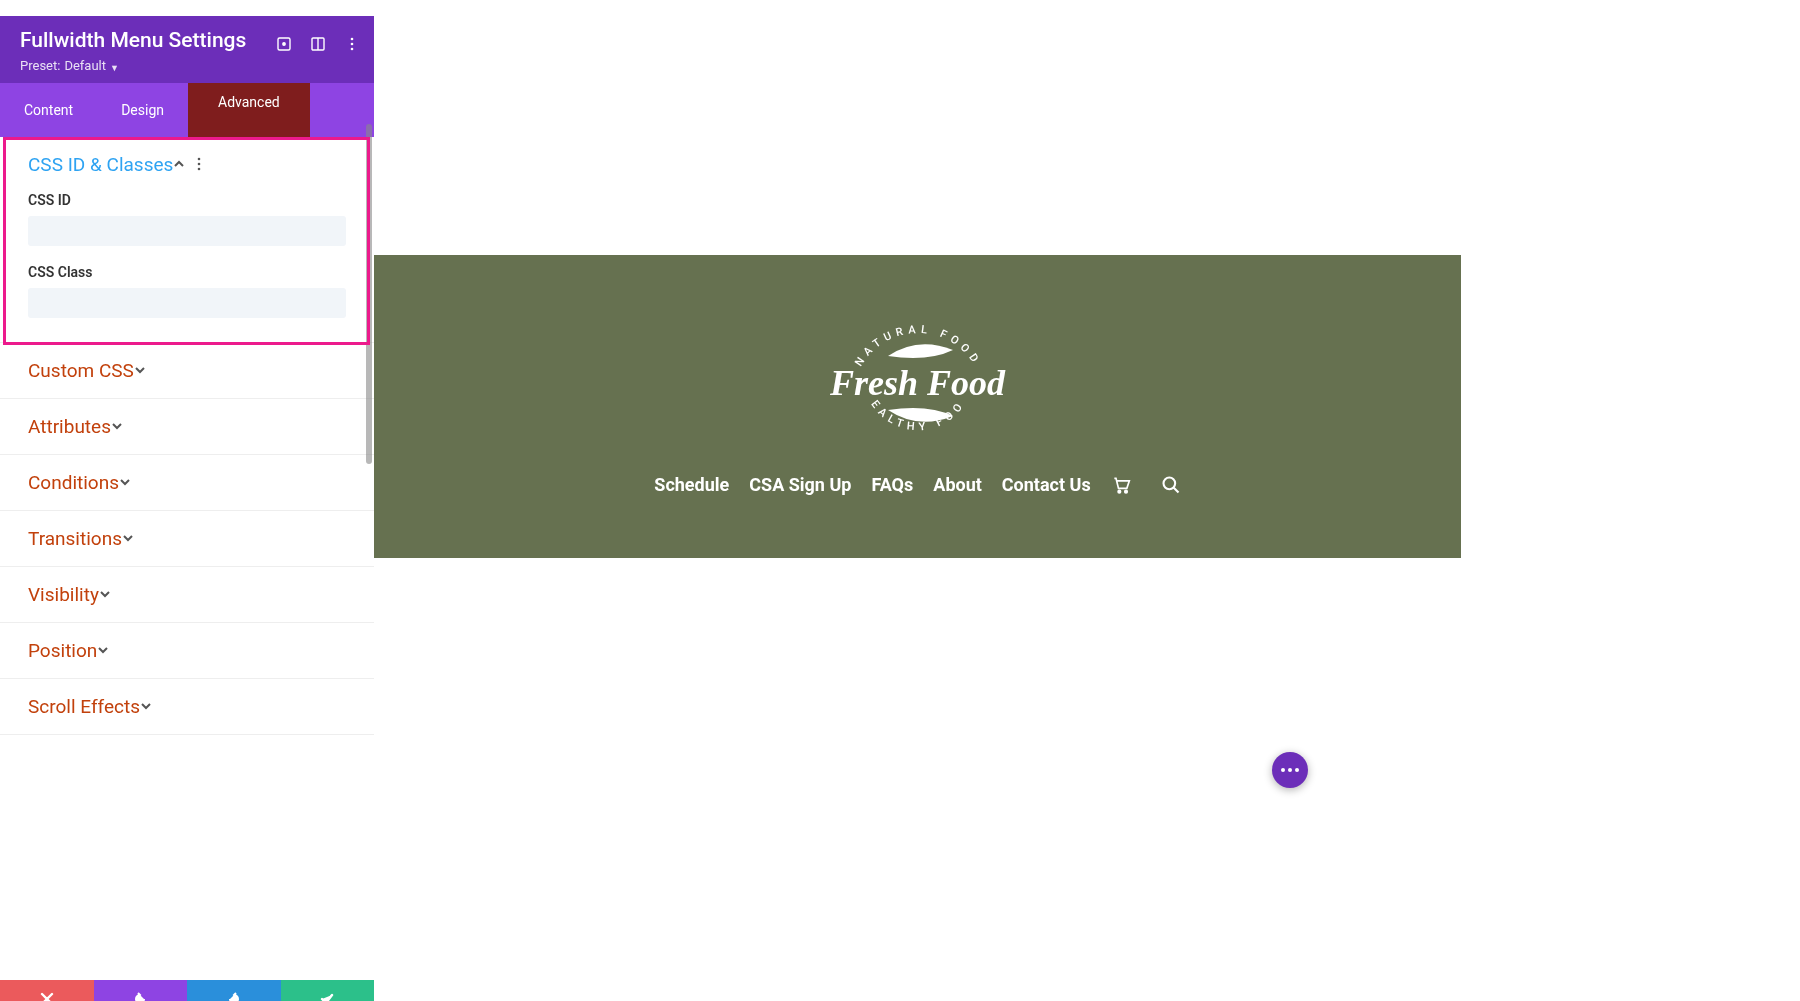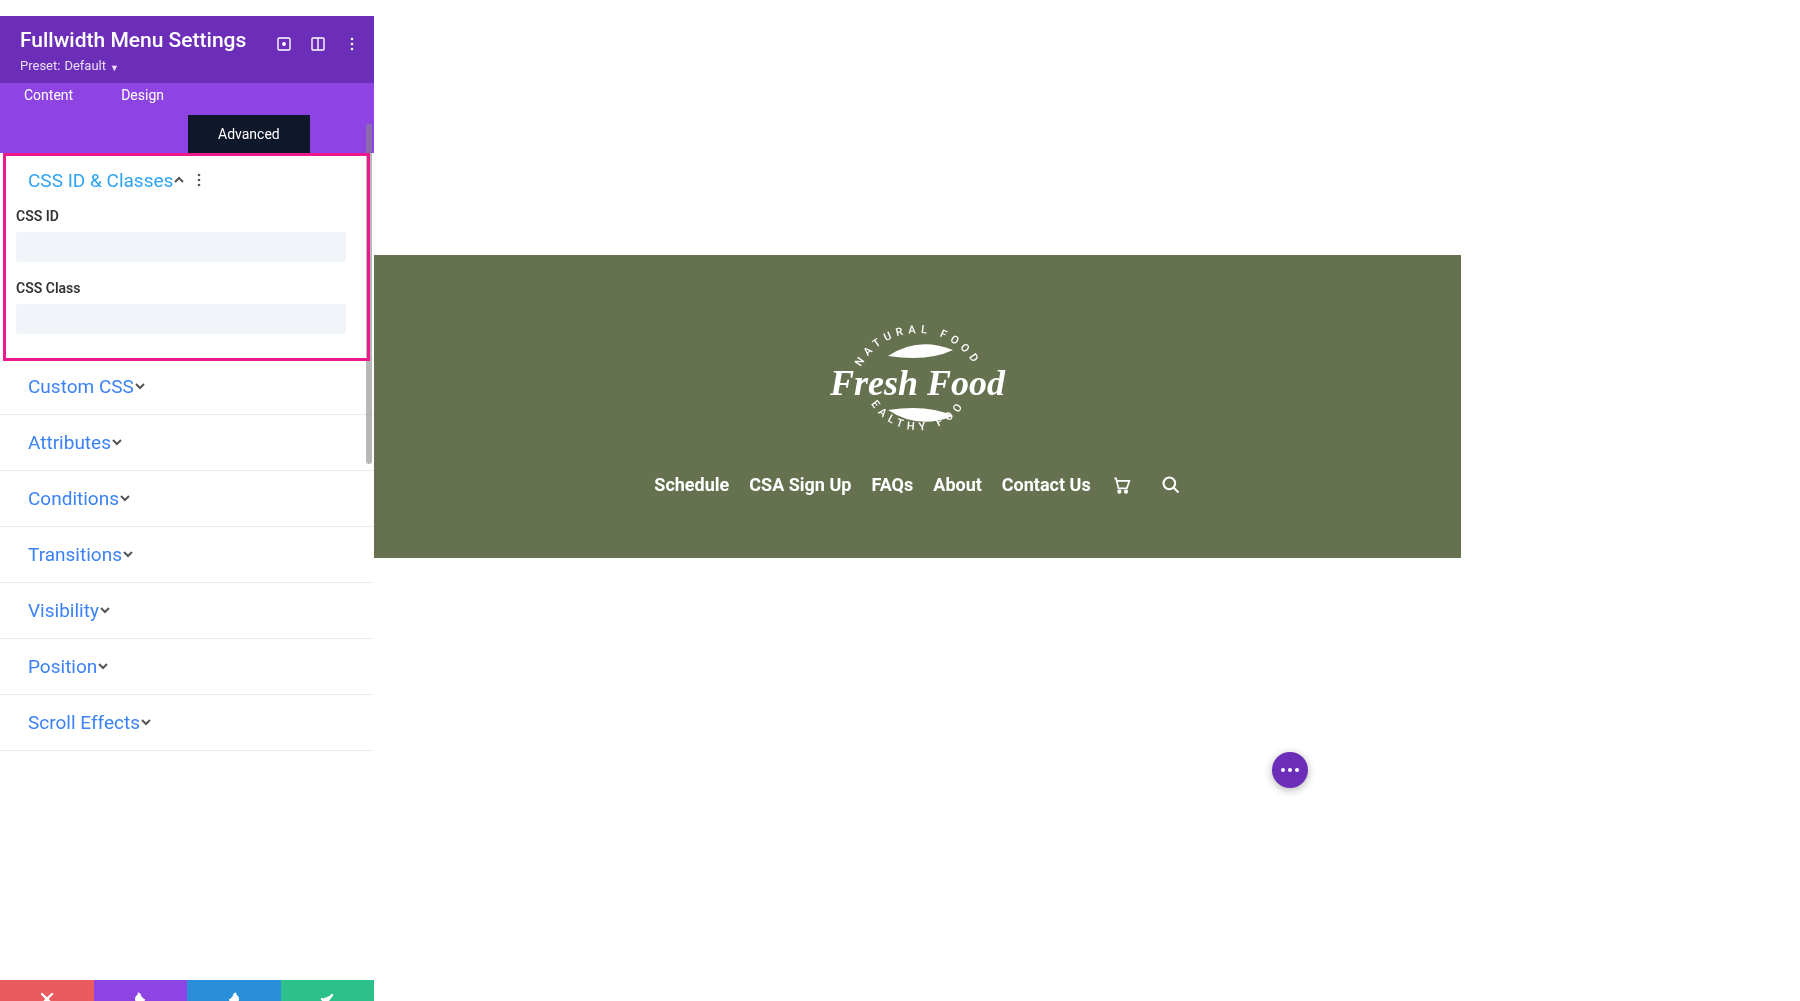--- a/index.html
+++ b/index.html
@@ -10,43 +10,43 @@
 .panel-header { background: #6C2EB9; color: #fff; padding: 12px 20px 10px 20px; position: relative; }
 .panel-title { font-size: 21px; font-weight: 500; margin-bottom: 6px; }
 .preset-row { font-size: 13px; color: rgba(255,255,255,0.85); display: flex; align-items: flex-end; gap: 4px; }
 .preset-caret { font-size: 9px; }
 
 .header-icons { position: absolute; right: 14px; top: 20px; display: flex; gap: 18px; align-items: center; }
 .header-icon { width: 16px; height: 16px; display: flex; align-items: center; justify-content: center; cursor: pointer; }
 .header-icon svg { width: 16px; height: 16px; }
 
 .tabs { display: flex; background: #8E44E3; }
-.tab { flex: none; padding: 4px 24px; color: #fff; font-size: 14px; cursor: pointer; }
-.tab.active { background: #0f172a; margin-top: 32px; }
+.tab { flex: none; padding: 19px 24px; color: #fff; font-size: 14px; cursor: pointer; }
+.tab.active { background: #7f1d1d; }
 .tab:nth-child(3) { padding: 11px 30px; }
 
 .search-row { display: flex; background: #F4F4F4; border-bottom: 1px solid #eee; align-items: center; }
 .search-input { flex: 1; background: transparent; border: none; padding: 12px 18px; font-size: 14px; color: #888; outline: none; }
 .search-input::placeholder { color: #a0a0a0; }
 .filter-btn { padding: 10px 14px; background: #e8e8e8; color: #555; font-size: 14px; display: flex; align-items: center; gap: 6px; cursor: pointer; border-left: 1px solid #ddd; }
 .filter-btn .plus { font-weight: bold; }
 
 .scroll-area { flex: 1; overflow-y: auto; position: relative; }
 
 .highlight-box { position: absolute; left: 3px; top: 0px; width: 367px; height: 208px; border: 3px solid #EC1A8C; pointer-events: none; z-index: 5; }
 
 .sect { border-bottom: 1px solid #eee; }
 .sect-head { display: flex; align-items: center; justify-content: flex-start; padding: 16px 24px 16px 28px; cursor: pointer; }
-.sect-title { font-size: 19px; color: #3b82f6; font-weight: 400; }
+.sect-title { font-size: 19px; color: #c2410c; font-weight: 400; }
 .sect-title.open { color: #2EA3F2; }
 .sect-ctrl { display: flex; gap: 12px; align-items: center; color: #555; }
 .chev { font-size: 14px; color: #555; }
 .dots-v { color: #555; font-size: 14px; line-height: 1; }
 
-.sect-body { padding: 0 28px 18px 16px; }
+.sect-body { padding: 0 28px 18px 28px; }
 .field-lbl { font-size: 14px; font-weight: 600; color: #333; margin-bottom: 8px; }
 .text-input { width: 100%; background: #F1F5F9; border: none; border-radius: 3px; height: 30px; padding: 0 10px; outline: none; margin-bottom: 18px; }
 
 .scroll-thumb { position: absolute; right: 2px; top: 108px; width: 6px; height: 340px; background: #888; border-radius: 3px; opacity: 0.6; }
 
 .footer { display: flex; height: 37px; }
 .footer-btn { flex: 1; display: flex; align-items: center; justify-content: center; color: #fff; cursor: pointer; }
 .fb-cancel { background: #EB5A5C; }
 .fb-undo { background: #8E44E3; }
 .fb-redo { background: #2A8FDB; }

